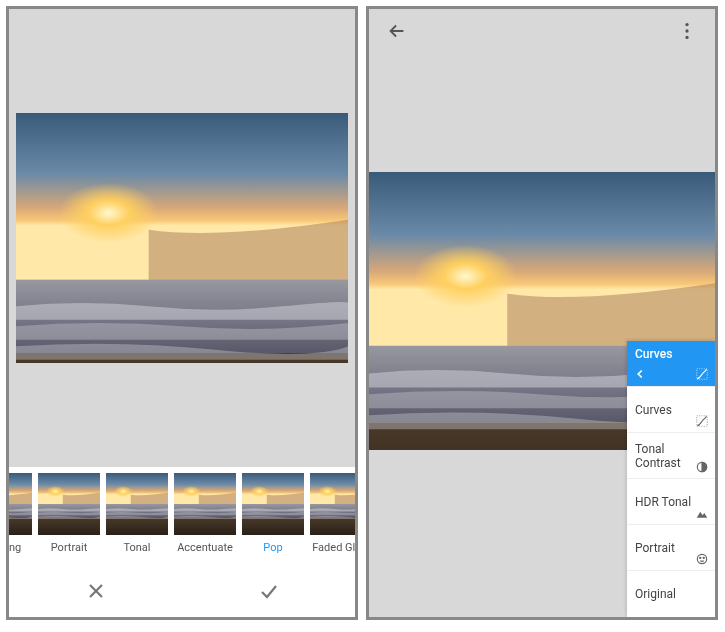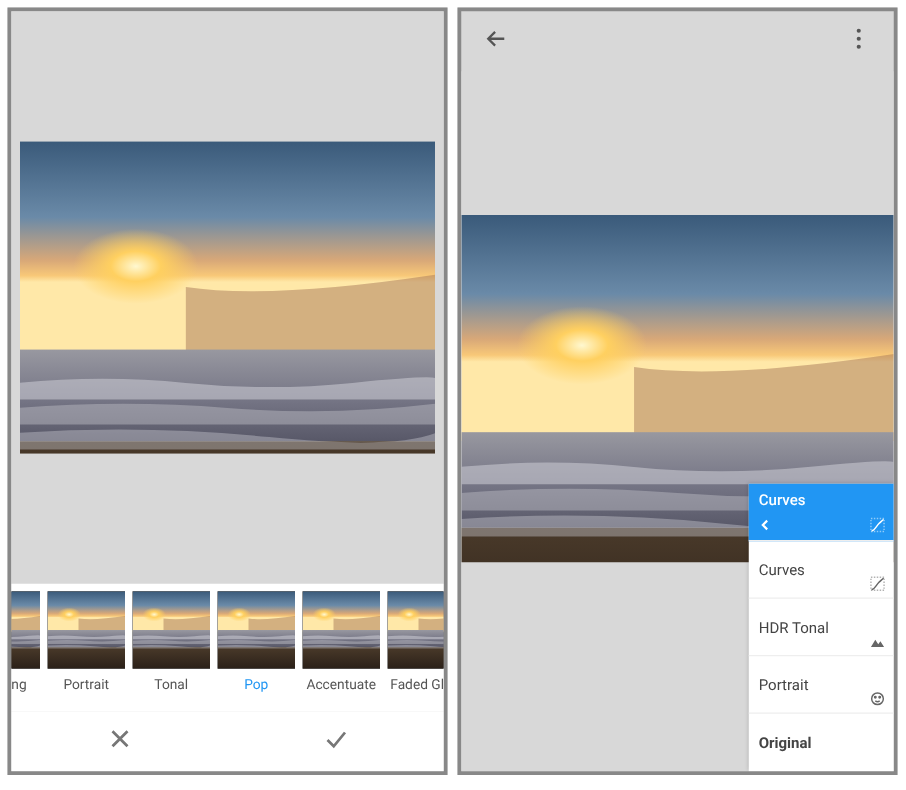--- a/index.html
+++ b/index.html
@@ -73,34 +73,34 @@
     position: absolute; top: 48px; left: 0; right: 0; bottom: 0;
     background: #d8d8d8;
     display: flex; flex-direction: column;
   }
   .right-img {
     margin-top: 115px;
     width: 100%; height: 278px;
     position: relative;
   }
   .edit-stack {
-    position: absolute; right: 0; bottom: 0; width: 116px;
+    position: absolute; right: 0; bottom: 0; width: 88px;
     background: #fff;
     box-shadow: -1px -1px 3px rgba(0,0,0,.15);
     font-size: 12px;
   }
   .stack-item {
     height: 46px; border-bottom: 1px solid #eee;
     padding: 4px 8px 4px 8px;
     display: flex; flex-direction: column; justify-content: center;
     position: relative;
     color: #444;
     cursor: pointer;
   }
-  .stack-item:last-child { border-bottom: none; font-weight: bold; }
+  .stack-item:last-child { border-bottom: none; }
   .stack-item .label { font-size: 12px; }
   .stack-item .mini-icon {
     position: absolute; right: 6px; bottom: 4px;
     width: 14px; height: 14px; color: #666;
   }
   .stack-item .mini-icon svg { width: 100%; height: 100%; }
   .stack-item.selected {
     background: #2196f3; color: #fff;
     display: flex; flex-direction: row; align-items: flex-start; justify-content: space-between;
     padding: 6px 8px;
@@ -187,29 +187,29 @@
             </svg>
           </div>
           <div class="filter-label">Tonal</div>
         </div>
         <div class="filter-item">
           <div class="filter-thumb beach">
             <svg viewBox="0 0 100 100" preserveAspectRatio="xMidYMid slice">
               <use href="#beach-scene"></use>
             </svg>
           </div>
+          <div class="filter-label">Accentuate</div>
+        </div>
+        <div class="filter-item">
+          <div class="filter-thumb beach">
+            <svg viewBox="0 0 100 100" preserveAspectRatio="xMidYMid slice">
+              <use href="#beach-scene"></use>
+            </svg>
+          </div>
           <div class="filter-label selected">Pop</div>
-        </div>
-        <div class="filter-item">
-          <div class="filter-thumb beach">
-            <svg viewBox="0 0 100 100" preserveAspectRatio="xMidYMid slice">
-              <use href="#beach-scene"></use>
-            </svg>
-          </div>
-          <div class="filter-label">Accentuate</div>
         </div>
         <div class="filter-item">
           <div class="filter-thumb beach">
             <svg viewBox="0 0 100 100" preserveAspectRatio="xMidYMid slice">
               <use href="#beach-scene"></use>
             </svg>
           </div>
           <div class="filter-label">Faded Glow</div>
         </div>
       </div>
@@ -273,20 +273,27 @@
             </div>
           </div>
           <div class="stack-item">
             <div class="label">Curves</div>
             <div class="mini-icon"><svg viewBox="0 0 24 24" fill="none" stroke="currentColor" stroke-width="2">
                 <rect x="3" y="3" width="18" height="18" stroke-dasharray="2 2" opacity=".5"></rect>
                 <path d="M4 20 C8 20 10 14 14 10 C17 7 20 5 20 4"></path>
               </svg></div>
           </div>
           <div class="stack-item">
+            <div class="label">Tonal Contrast</div>
+            <div class="mini-icon"><svg viewBox="0 0 24 24" fill="none" stroke="currentColor" stroke-width="2">
+                <circle cx="12" cy="12" r="8"></circle>
+                <path d="M12 4 A8 8 0 0 1 12 20 Z" fill="currentColor"></path>
+              </svg></div>
+          </div>
+          <div class="stack-item">
             <div class="label">HDR Tonal</div>
             <div class="mini-icon"><svg viewBox="0 0 24 24" fill="currentColor">
                 <path d="M3 20 L9 10 L13 16 L16 12 L21 20 Z"></path>
               </svg></div>
           </div>
           <div class="stack-item">
             <div class="label">Portrait</div>
             <div class="mini-icon"><svg viewBox="0 0 24 24" fill="none" stroke="currentColor" stroke-width="2">
                 <circle cx="12" cy="12" r="8"></circle>
                 <circle cx="9" cy="10" r="1" fill="currentColor"></circle>

